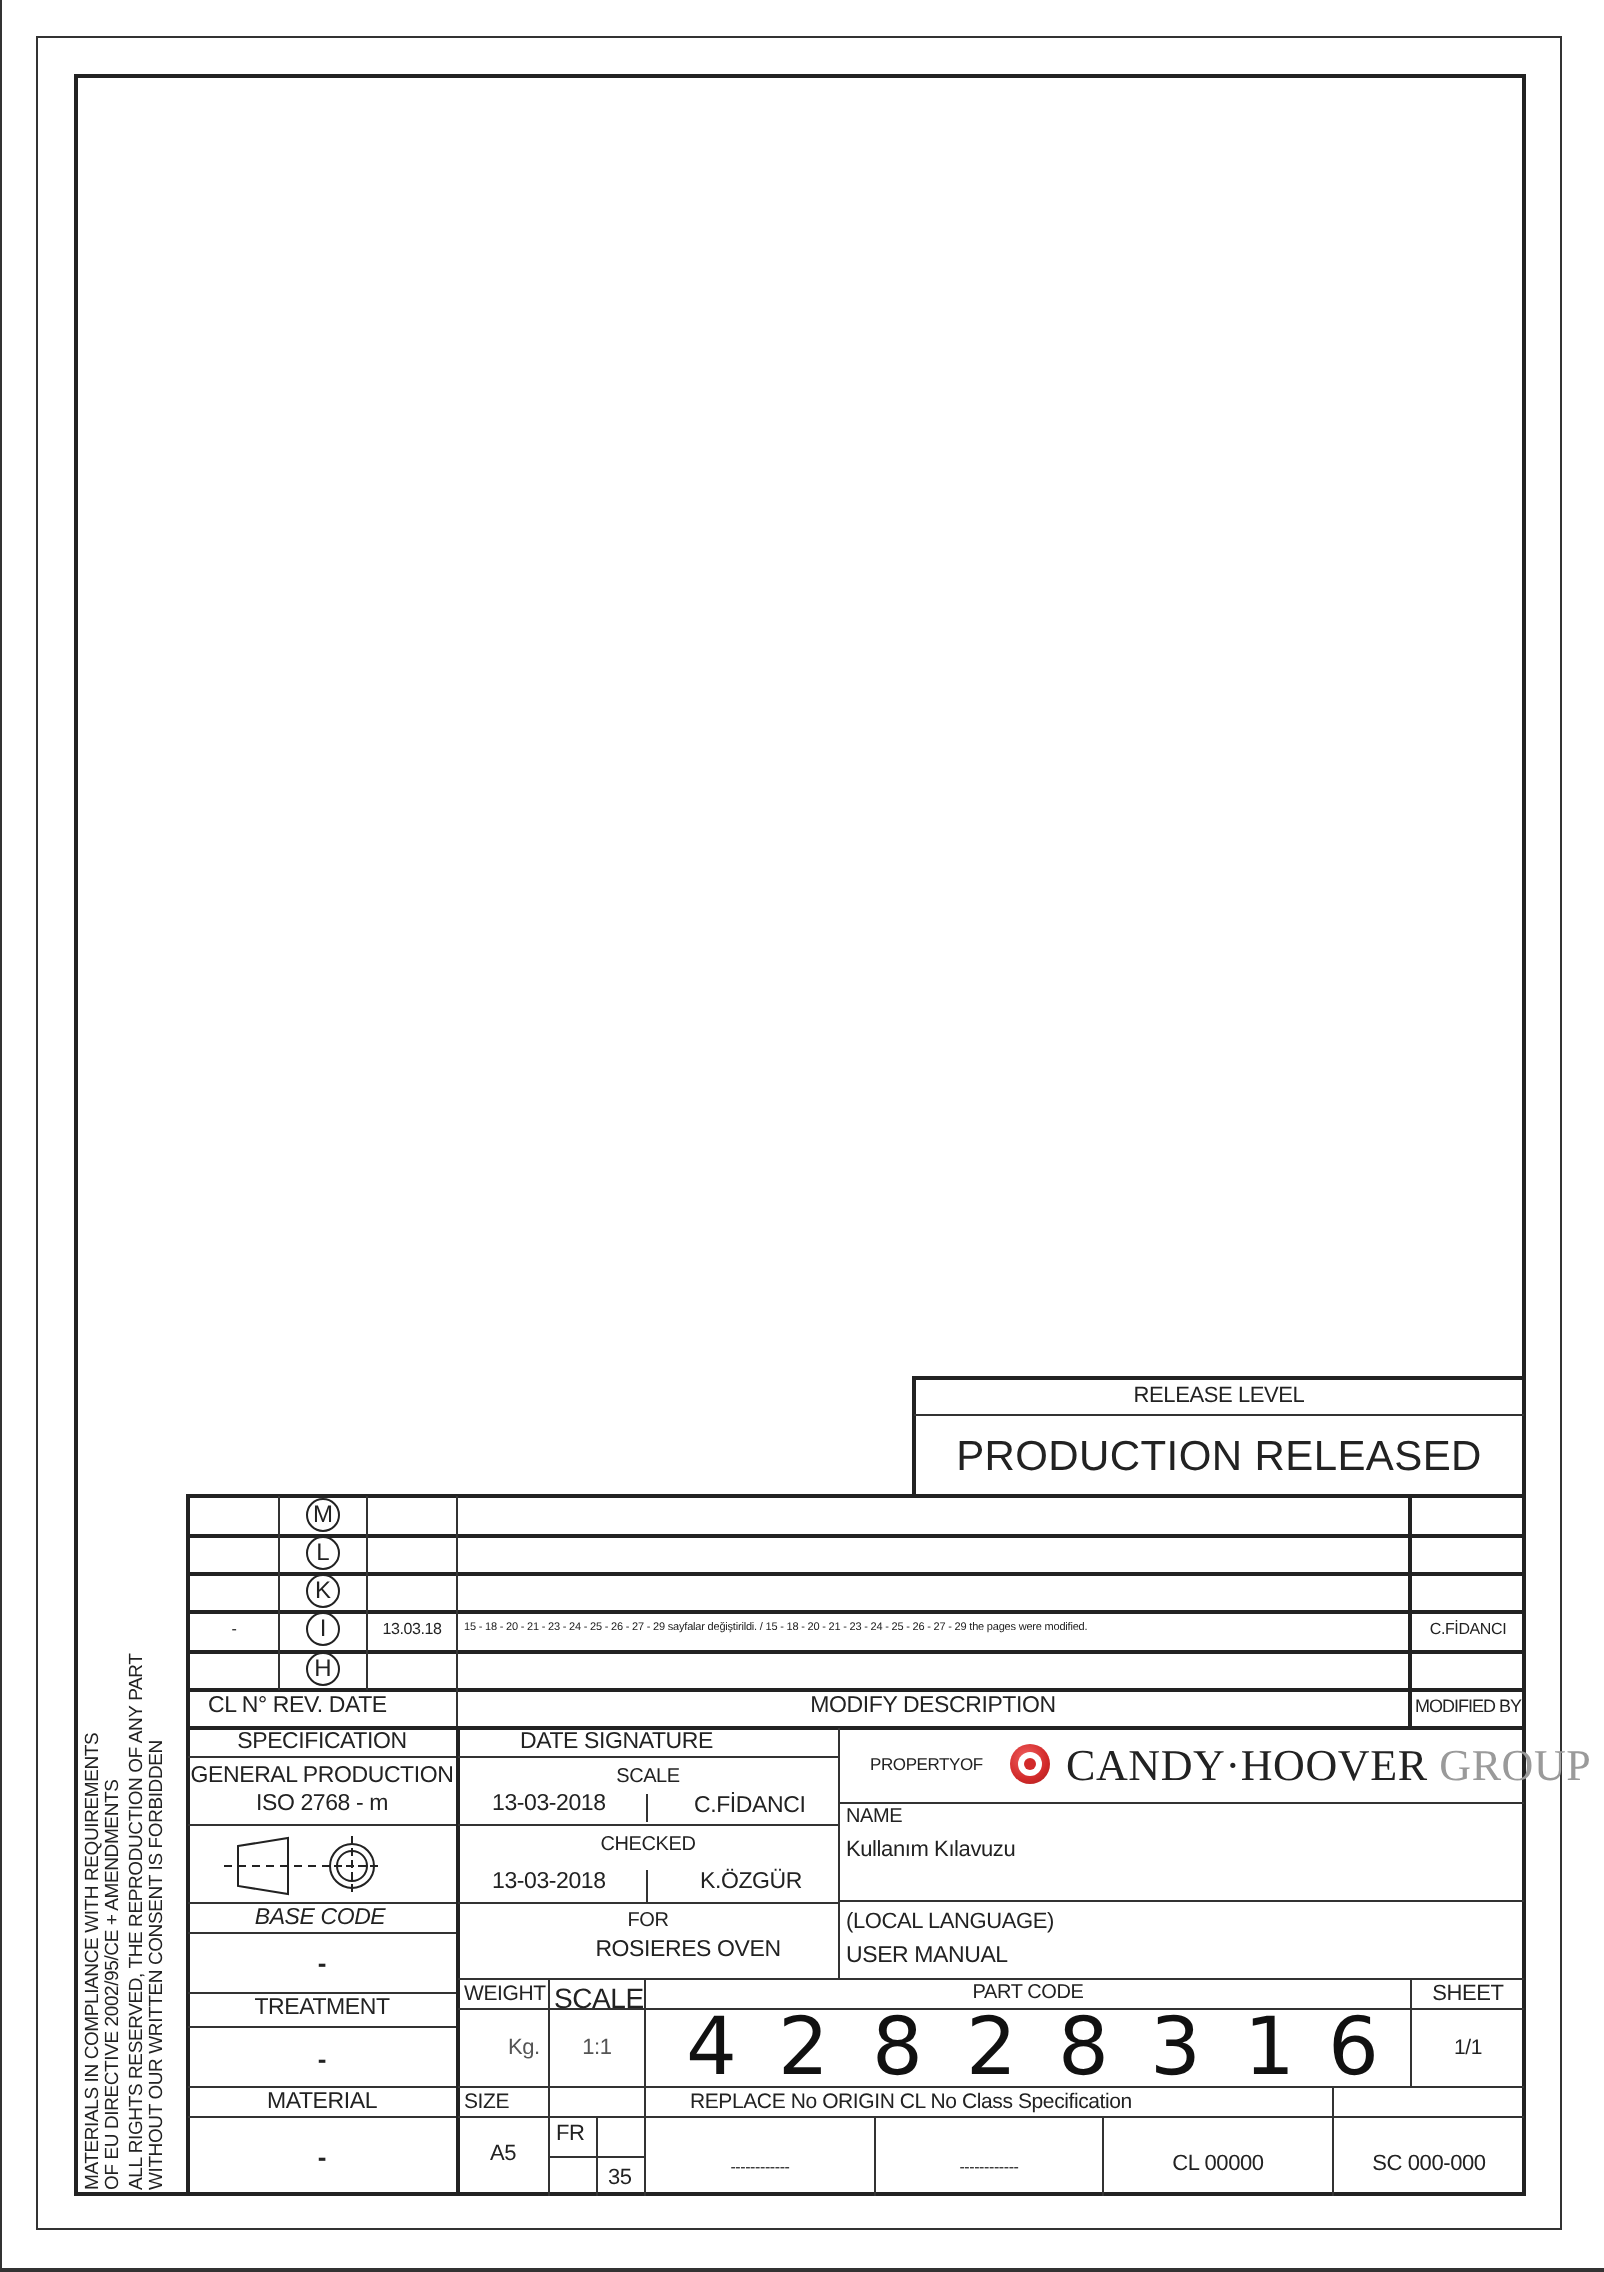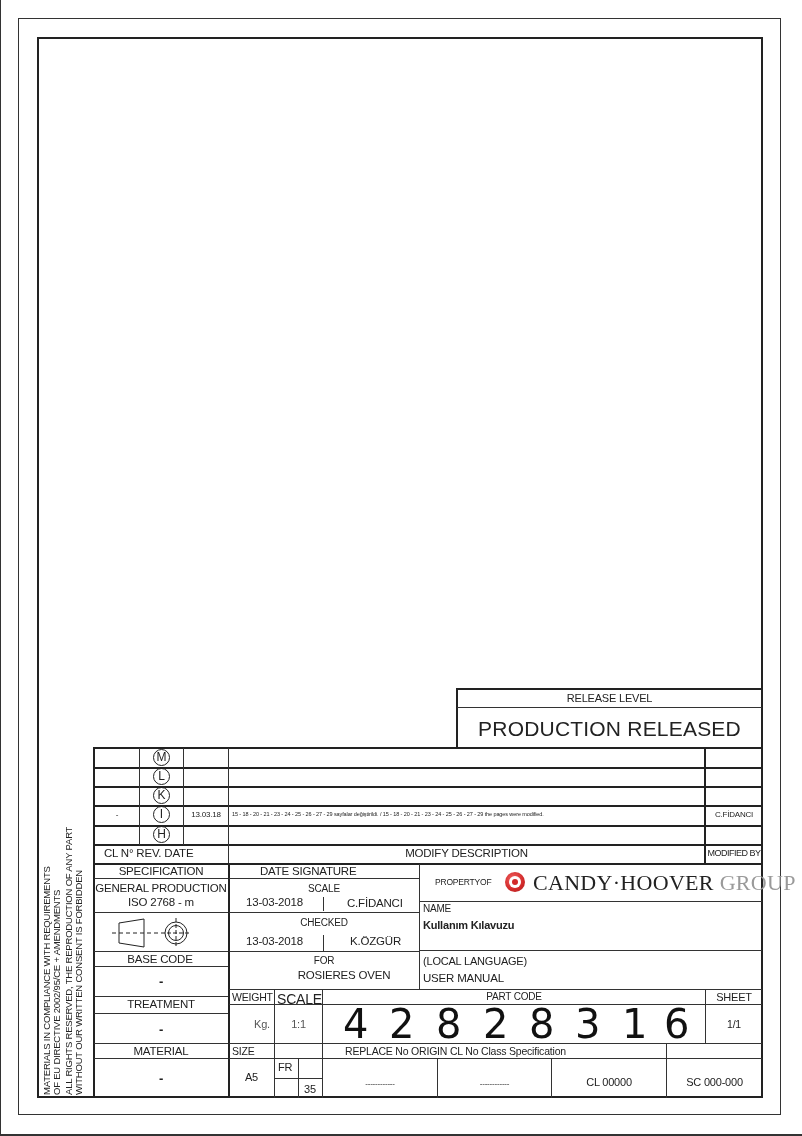--- a/index.html
+++ b/index.html
@@ -99,21 +99,21 @@
 
   <svg class="abs" style="left:112px; top:917px;" width="100" height="32" viewBox="0 0 100 32">
     <polygon points="7,6 32,2 32,30 7,26" fill="none" stroke="#222" stroke-width="1"></polygon>
     <line x1="0" y1="16" x2="48" y2="16" stroke="#222" stroke-width="1" stroke-dasharray="4,3"></line>
     <circle cx="64" cy="16" r="11" fill="none" stroke="#222" stroke-width="1"></circle>
     <circle cx="64" cy="16" r="7.5" fill="none" stroke="#222" stroke-width="1"></circle>
     <line x1="64" y1="1" x2="64" y2="31" stroke="#222" stroke-width="1" stroke-dasharray="4,2"></line>
     <line x1="49" y1="16" x2="79" y2="16" stroke="#222" stroke-width="1" stroke-dasharray="4,2"></line>
   </svg>
 
-  <div class="t c" style="left:94px; top:954px; width:132px; font-size:11.5px;">BASE CODE</div>
+  <div class="t c" style="left:94px; top:954px; width:132px; font-size:11.5px;font-style:italic;">BASE CODE</div>
   <div class="t c" style="left:94px; top:975px; width:134px; font-size:13px; font-weight:bold;">-</div>
   <div class="t c" style="left:94px; top:999px; width:134px; font-size:11.5px;">TREATMENT</div>
   <div class="t c" style="left:94px; top:1023px; width:134px; font-size:13px; font-weight:bold;">-</div>
   <div class="t c" style="left:94px; top:1046px; width:134px; font-size:11.5px;">MATERIAL</div>
   <div class="t c" style="left:94px; top:1072px; width:134px; font-size:13px; font-weight:bold;">-</div>
 </div>
 
 <div>
   <div class="vl2" style="left:228px; top:863px; height:235px;"></div>
   <div class="hl" style="left:229px; top:878px; width:190px;"></div>
@@ -139,21 +139,21 @@
   <div class="hl" style="left:419px; top:950px; width:343px;"></div>
   <div class="hl" style="left:229px; top:989px; width:533px;"></div>
 
   <div class="t" style="left:435px; top:878px; font-size:8.5px;">PROPERTYOF</div>
   <div class="logo" style="left:505px; top:872px;"></div>
   <div class="brand" style="left:533px; top:872px;">
     <span>CANDY·HOOVER</span><span class="grp"> GROUP</span>
   </div>
 
   <div class="t" style="left:423px; top:904px; font-size:10px;">NAME</div>
-  <div class="t" style="left:423px; top:920px; font-size:11px;font-weight:bold;">Kullanım Kılavuzu</div>
+  <div class="t" style="left:423px; top:920px; font-size:11px;">Kullanım Kılavuzu</div>
   <div class="t" style="left:423px; top:956px; font-size:11px;">(LOCAL LANGUAGE)</div>
   <div class="t" style="left:423px; top:973px; font-size:11.5px;">USER MANUAL</div>
 </div>
 
 <div>
   <div class="hl" style="left:229px; top:1004px; width:533px;"></div>
   <div class="hl" style="left:229px; top:1043px; width:533px;"></div>
   <div class="hl" style="left:229px; top:1058px; width:533px;"></div>
   <div class="vl" style="left:274px; top:990px; height:108px;"></div>
   <div class="vl" style="left:322px; top:990px; height:108px;"></div>

